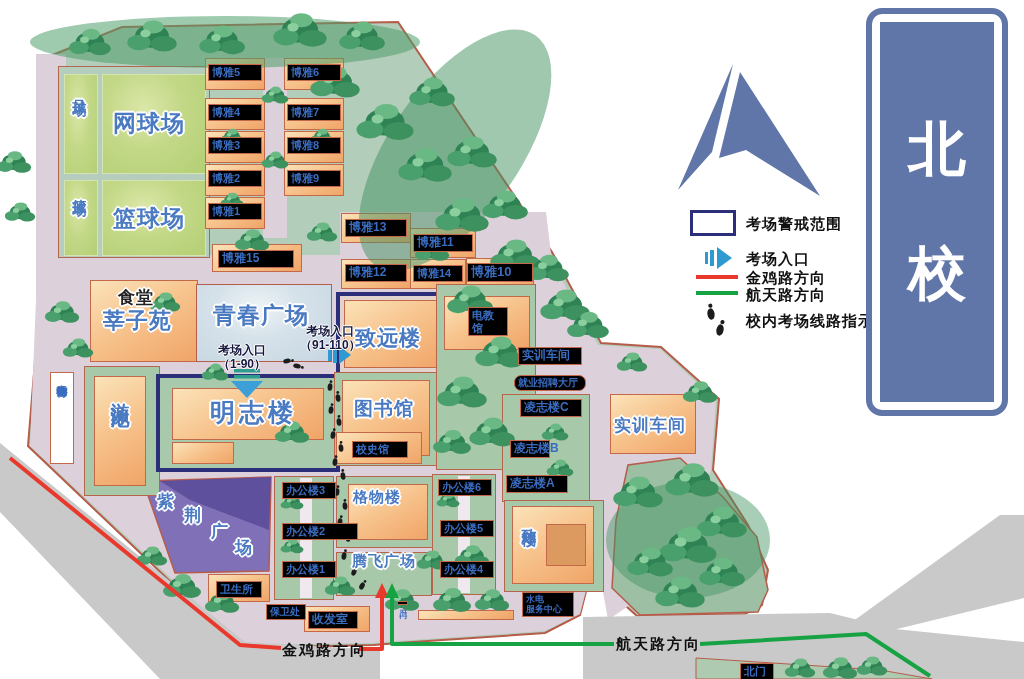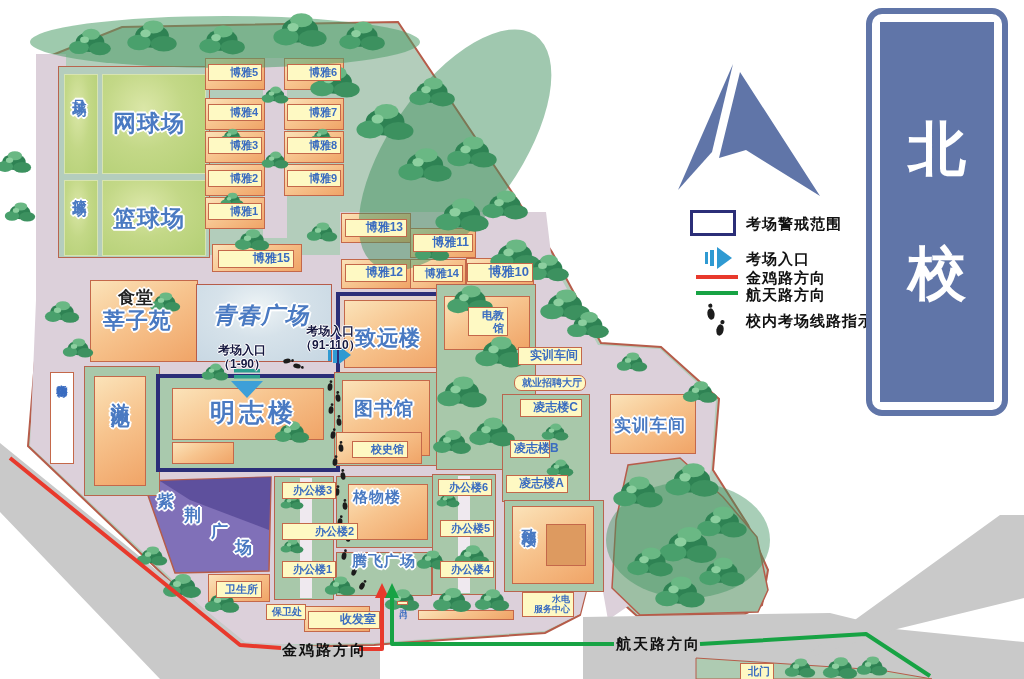--- a/index.html
+++ b/index.html
@@ -5,22 +5,22 @@
   html,body{margin:0;padding:0;background:#fff;}
   .stage{position:relative;width:1024px;height:679px;overflow:hidden;background:#fff;
          font-family:"Liberation Sans","DejaVu Sans",sans-serif;}
   .stage svg{position:absolute;left:0;top:0;pointer-events:none;}
   .abs{position:absolute;box-sizing:border-box;}
   
   .lawn{background:#a8c8aa;border:1px solid #b8654e;}
   .bldg{background:linear-gradient(150deg,#fbe3b9 0%,#f7c48e 45%,#f0a467 100%);border:1px solid #c4684a;}
   .navybox{border:4px solid #2b2e78;}
   
-  .tag{background:#fef9c3;border:1px solid #c4684a;color:#3a6cc0;font-weight:bold;
-       font-size:11px;line-height:1.15;padding:1px 3px;white-space:nowrap;text-align:right;}
+  .tag{background:#000000;border:1px solid #c4684a;color:#3a6cc0;font-weight:bold;
+       font-size:11px;line-height:1.15;padding:1px 3px;white-space:nowrap;text-align:left;}
   
   .halo{color:#4a7ac2;font-weight:bold;white-space:nowrap;letter-spacing:1px;
         text-shadow:-2px 0 0 #fff,2px 0 0 #fff,0 -2px 0 #fff,0 2px 0 #fff,
                     -1px -1px 0 #fff,1px 1px 0 #fff,-1px 1px 0 #fff,1px -1px 0 #fff;}
   .v{writing-mode:vertical-rl;letter-spacing:2px;}
   .roadtxt{color:#111;font-weight:bold;font-size:15px;letter-spacing:2px;white-space:nowrap;}
   .entr{color:#15173f;font-weight:bold;font-size:12px;line-height:1.2;text-align:center;white-space:nowrap;
         text-shadow:-1px 0 0 #fff,1px 0 0 #fff,0 -1px 0 #fff,0 1px 0 #fff;}
   .legendtxt{color:#111;font-weight:bold;font-size:15px;letter-spacing:1px;white-space:nowrap;}
   .whitebox{background:#fff;border:1px solid #c4684a;color:#3a6cc0;font-weight:bold;text-align:center;}
@@ -288,21 +288,21 @@
   <div class="abs tag" style="left:218px;top:250px;width:76px;font-size:12px;">博雅15</div>
   <div class="abs tag" style="left:345px;top:219px;width:62px;font-size:12px;">博雅13</div>
   <div class="abs tag" style="left:413px;top:234px;width:60px;font-size:12px;">博雅11</div>
   <div class="abs tag" style="left:345px;top:264px;width:62px;font-size:12px;">博雅12</div>
   <div class="abs tag" style="left:413px;top:265px;width:50px;font-size:11px;">博雅14</div>
   <div class="abs tag" style="left:467px;top:263px;width:66px;font-size:13px;">博雅10</div>
 
   <div class="abs halo" style="left:118px;top:286px;font-size:17px;color:#222;">食堂</div>
   <div class="abs halo" style="left:103px;top:306px;font-size:22px;">莘子苑</div>
 
-  <div class="abs halo" style="left:213px;top:300px;font-size:23px;font-style:italic;">青春广场</div>
+  <div class="abs halo" style="left:213px;top:300px;font-size:23px;">青春广场</div>
   <div class="abs halo" style="left:157px;top:490px;font-size:17px;">紫</div>
   <div class="abs halo" style="left:184px;top:504px;font-size:17px;">荆</div>
   <div class="abs halo" style="left:211px;top:520px;font-size:17px;">广</div>
   <div class="abs halo" style="left:235px;top:536px;font-size:17px;">场</div>
   <div class="abs halo" style="left:352px;top:552px;font-size:15px;">腾飞广场</div>
 
   <div class="abs entr" style="left:218px;top:343px;">
     <div>考场入口</div>
     <div>（1-90）</div>
   </div>
@@ -328,21 +328,21 @@
   <div class="abs tag" style="left:510px;top:440px;width:40px;font-size:12px;">凌志楼B</div>
   <div class="abs tag" style="left:506px;top:475px;width:62px;font-size:12px;">凌志楼A</div>
   <div class="abs tag" style="left:438px;top:479px;width:54px;">办公楼6</div>
   <div class="abs tag" style="left:440px;top:520px;width:54px;">办公楼5</div>
   <div class="abs tag" style="left:440px;top:561px;width:54px;">办公楼4</div>
   <div class="abs tag" style="left:282px;top:482px;width:54px;">办公楼3</div>
   <div class="abs tag" style="left:282px;top:523px;width:76px;">办公楼2</div>
   <div class="abs tag" style="left:282px;top:561px;width:54px;">办公楼1</div>
   <div class="abs tag" style="left:216px;top:581px;width:46px;">卫生所</div>
   <div class="abs tag" style="left:266px;top:604px;width:40px;font-size:10px;">保卫处</div>
-  <div class="abs tag" style="left:308px;top:611px;width:72px;font-size:12px;">收发室</div>
+  <div class="abs tag" style="left:308px;top:611px;width:50px;font-size:12px;">收发室</div>
   <div class="abs tag" style="left:522px;top:592px;width:52px;font-size:9px;">
     <div>水电</div>
     <div>服务中心</div>
   </div>
   <div class="abs tag v" style="left:397px;top:601px;font-size:8px;padding:1px 0;letter-spacing:0;">门卫</div>
   <div class="abs tag" style="left:740px;top:663px;width:34px;font-size:11px;">北门</div>
 
   <div class="abs roadtxt" style="left:282px;top:641px;">金鸡路方向</div>
   <div class="abs roadtxt" style="left:616px;top:635px;">航天路方向</div>
 

